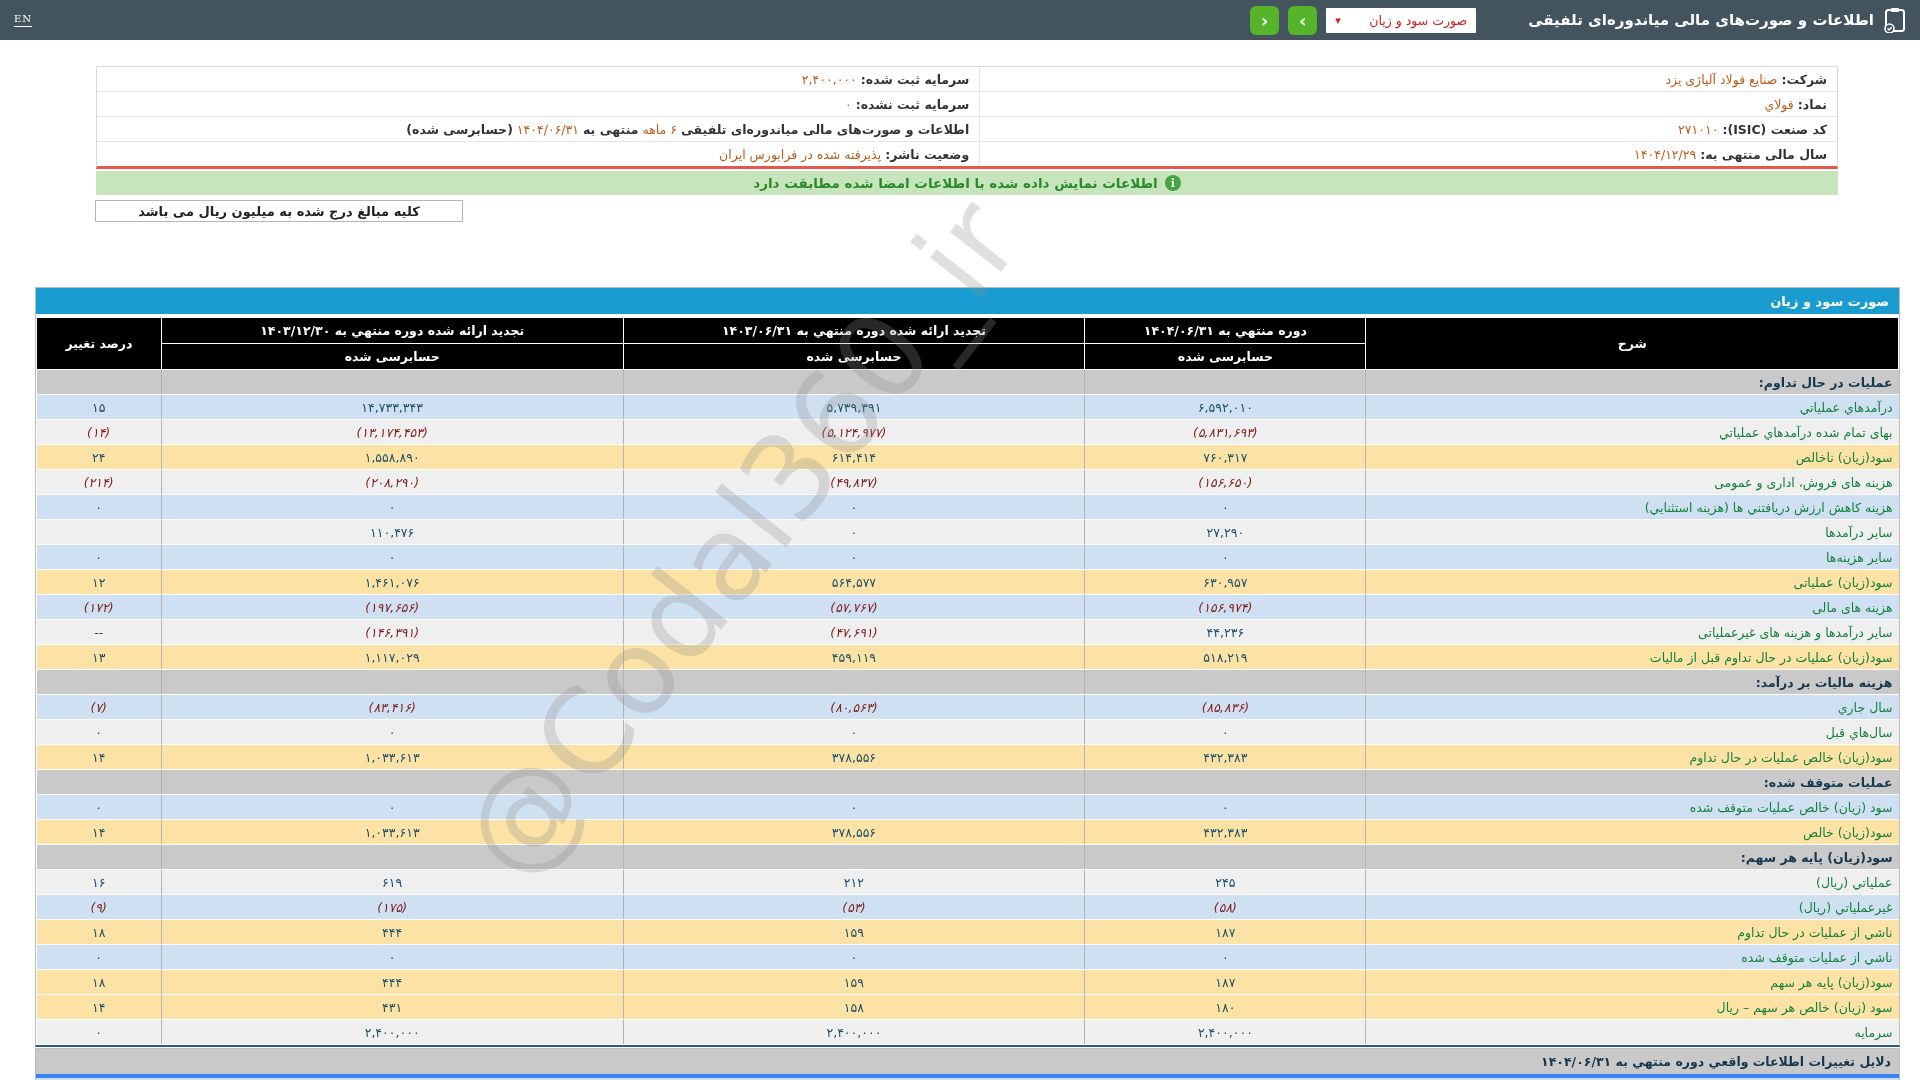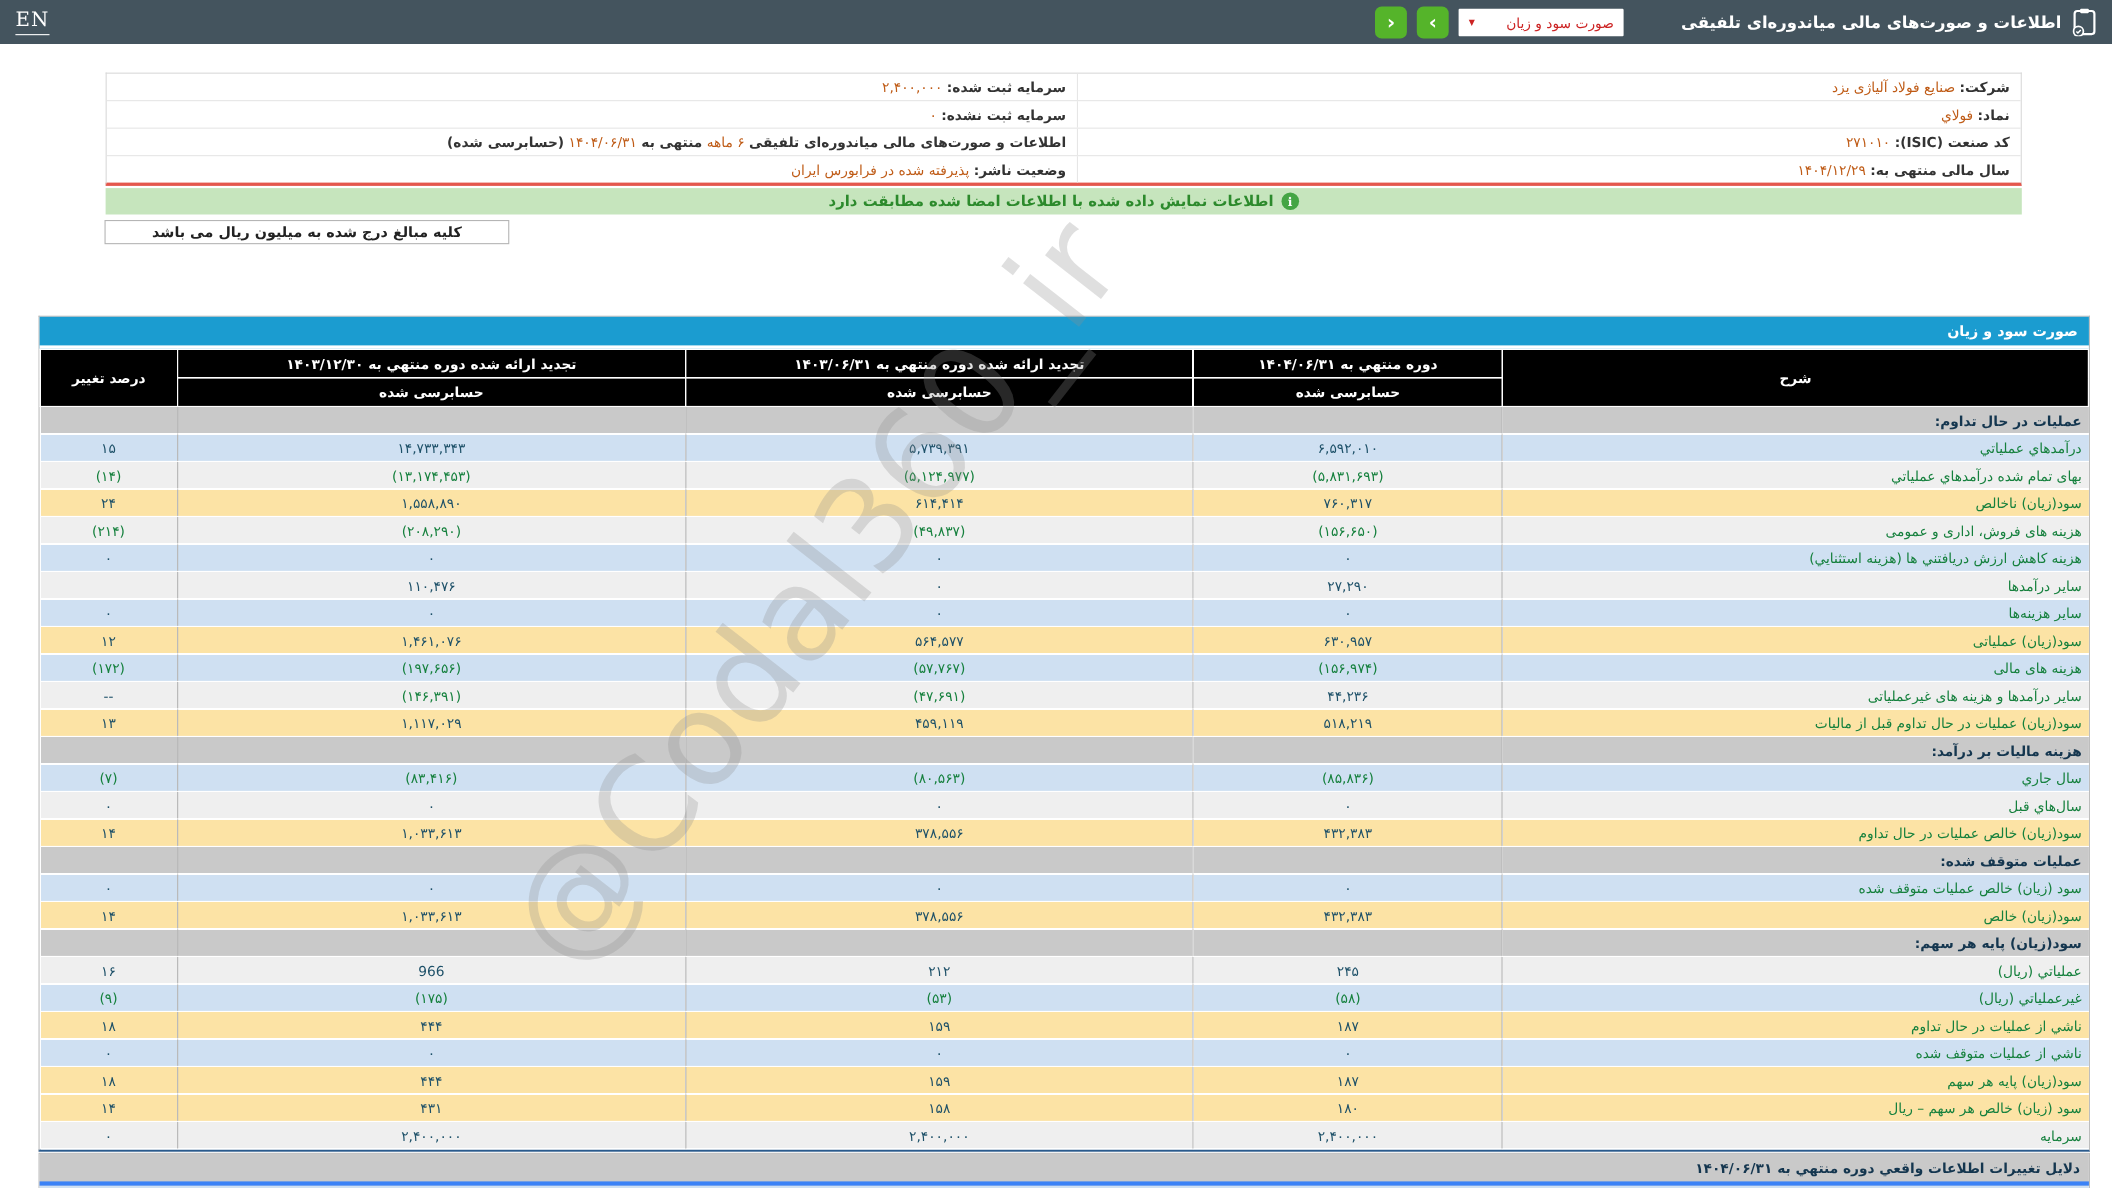--- a/index.html
+++ b/index.html
@@ -21,21 +21,21 @@
     padding:0 9px;box-sizing:border-box;cursor:pointer;
   }
   .dropdown .dd-value{color:#cc2222;font-size:12.5px;white-space:nowrap;}
   .dropdown .dd-chev{color:#cc2222;font-size:11px;font-weight:bold;line-height:1;}
   .navbtn{
     width:29px;height:29px;border:none;border-radius:6px;background:#55b42a;
     color:#fff;font-size:18px;font-weight:bold;line-height:27px;text-align:center;
     margin-right:9px;cursor:pointer;padding:0;font-family:"DejaVu Sans",sans-serif;
   }
   .en-link{
-    margin-right:auto;color:#fff;font-size:18px;letter-spacing:1px;
+    margin-right:auto;color:#fff;font-size:10px;letter-spacing:1px;
     border-bottom:1px solid #fff;padding-bottom:2px;cursor:pointer;text-decoration:none;
     font-family:"DejaVu Serif","Liberation Serif",serif;
   }
   
   .info{
     position:absolute;top:66px;right:82px;width:1742px;box-sizing:border-box;
     border:1px solid #d9d9d9;border-bottom:3px solid #e4574d;background:#fff;
   }
   .info-row{display:flex;height:24px;border-bottom:1px solid #e6e6e6;align-items:stretch;}
   .info-row:last-child{border-bottom:none;}
@@ -79,21 +79,21 @@
     border:1px solid #fff;padding:0 6px;overflow:hidden;white-space:nowrap;
   }
   table.inc td{
     height:25px;font-size:12.5px;padding:0 6px;box-sizing:border-box;
     border-left:1px solid #b3b3b3;border-bottom:1px solid #fff;
     overflow:hidden;white-space:nowrap;
   }
   table.inc td:last-child{border-left:none;}
   td.desc{text-align:right;color:#15803d;}
   td.num{text-align:center;color:#1d5068;}
-  td.num.neg{color:#15803d;}
+  td.num.neg{color:#7f1d1d;font-style:italic;}
   tr.blue{background:#cfe0f2;}
   tr.plain{background:#efefef;}
   tr.yellow{background:#fce3a5;}
   tr.sec{background:#c9c9c9;}
   tr.sec td.desc{font-weight:bold;color:#14364f;}
   
   .footer-tbl{
     position:absolute;top:1048px;right:20px;width:1865px;box-sizing:border-box;
     border:1px solid #bdbdbd;z-index:1;background:#fff;
   }
@@ -348,21 +348,21 @@
           <td class="desc">سود(زیان) پایه هر سهم:</td>
           <td></td>
           <td></td>
           <td></td>
           <td></td>
         </tr>
         <tr class="plain">
           <td class="desc">عملياتي (ريال)</td>
           <td class="num">۲۴۵</td>
           <td class="num">۲۱۲</td>
-          <td class="num">966</td>
+          <td class="num">۶۱۹</td>
           <td class="num">۱۶</td>
         </tr>
         <tr class="blue">
           <td class="desc">غیرعملیاتي (ريال)</td>
           <td class="num neg">(۵۸)</td>
           <td class="num neg">(۵۳)</td>
           <td class="num neg">(۱۷۵)</td>
           <td class="num neg">(۹)</td>
         </tr>
         <tr class="yellow">

